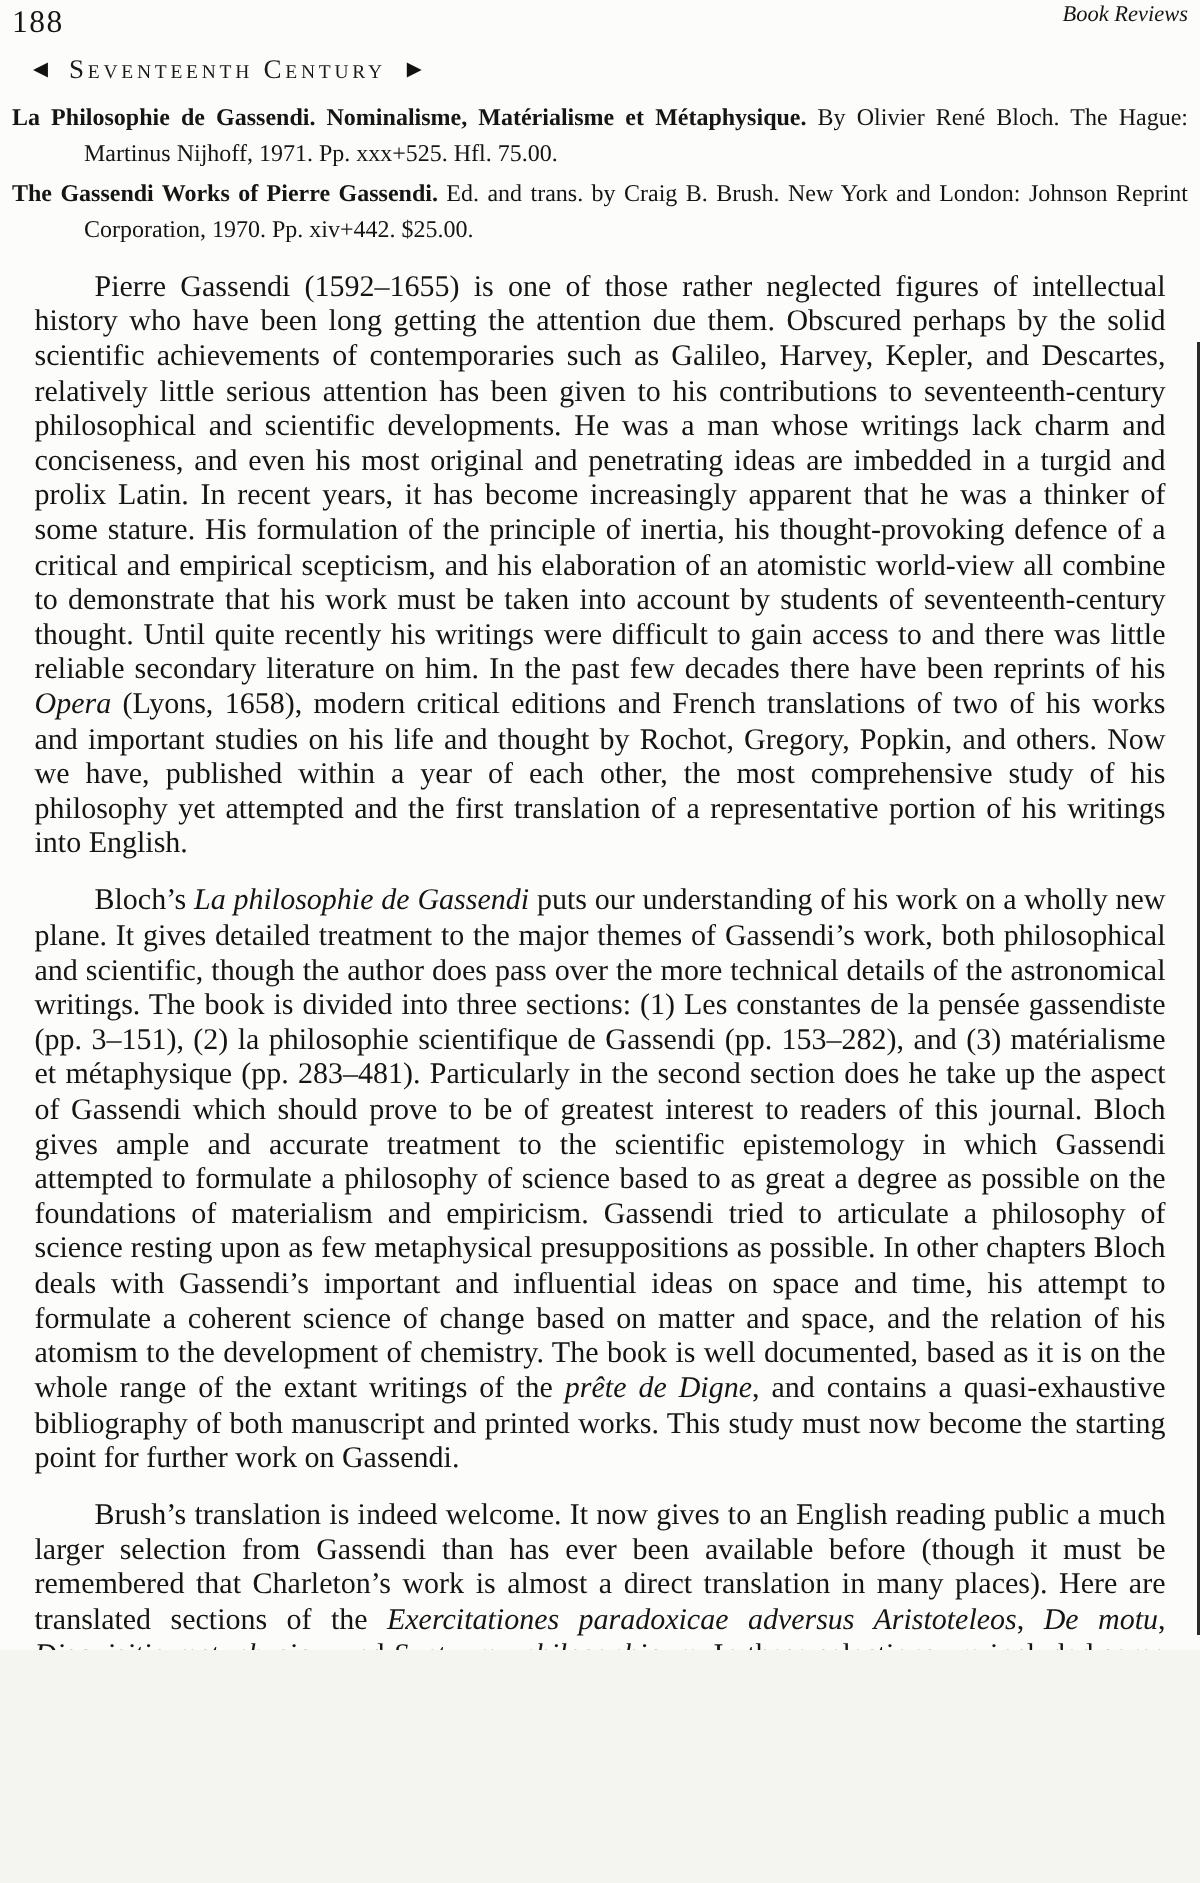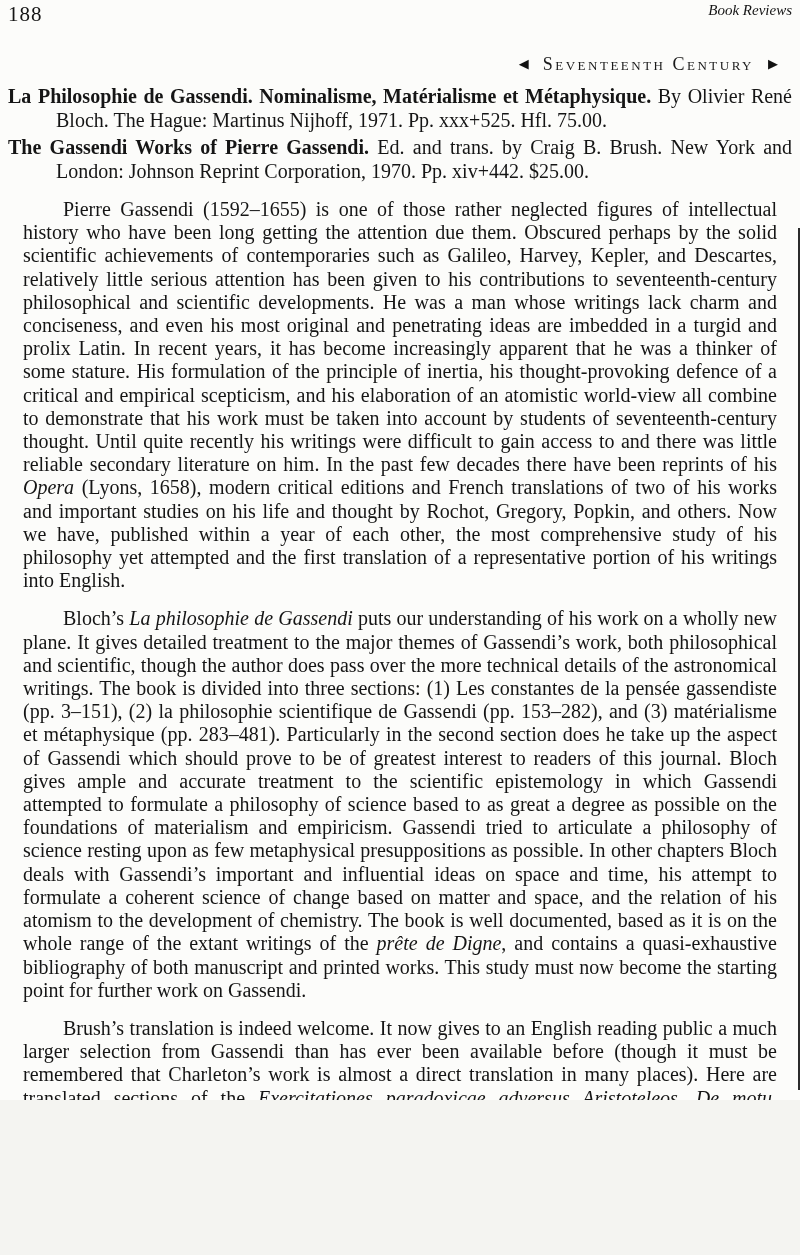--- a/index.html
+++ b/index.html
@@ -32,42 +32,42 @@
   .running-title {
     position: absolute;
     left: 0;
     right: 0;
     top: 0;
     text-align: right;
     font-style: italic;
     font-size: 15px;
   }
   .section-heading {
-    margin-top: 24px;
-    text-align: right;
+    margin-top: 6px;
+    text-align: left;
     font-variant: small-caps;
     letter-spacing: 2.5px;
     font-size: 18px;
     color: #1a1a1a;
   }
   .tri {
     font-variant: normal;
     letter-spacing: 0;
     font-size: 13px;
     position: relative;
     top: -2px;
     margin: 0 14px;
     color: #111;
   }
   .entries {
     margin-top: 10px;
   }
   .entry {
     margin: 0 0 4px 0;
-    font-size: 20px;
+    font-size: 16px;
     line-height: 23.5px;
     text-align: justify;
     padding-left: 48px;
     text-indent: -48px;
   }
   .body-text {
     margin-top: 9px;
   }
   .para {
     margin: 15px;

